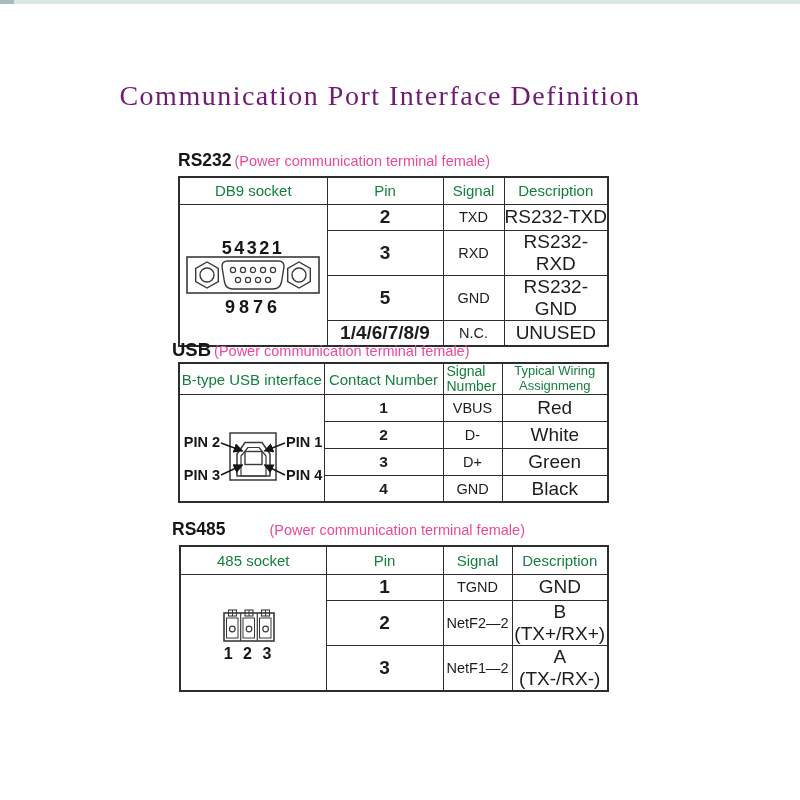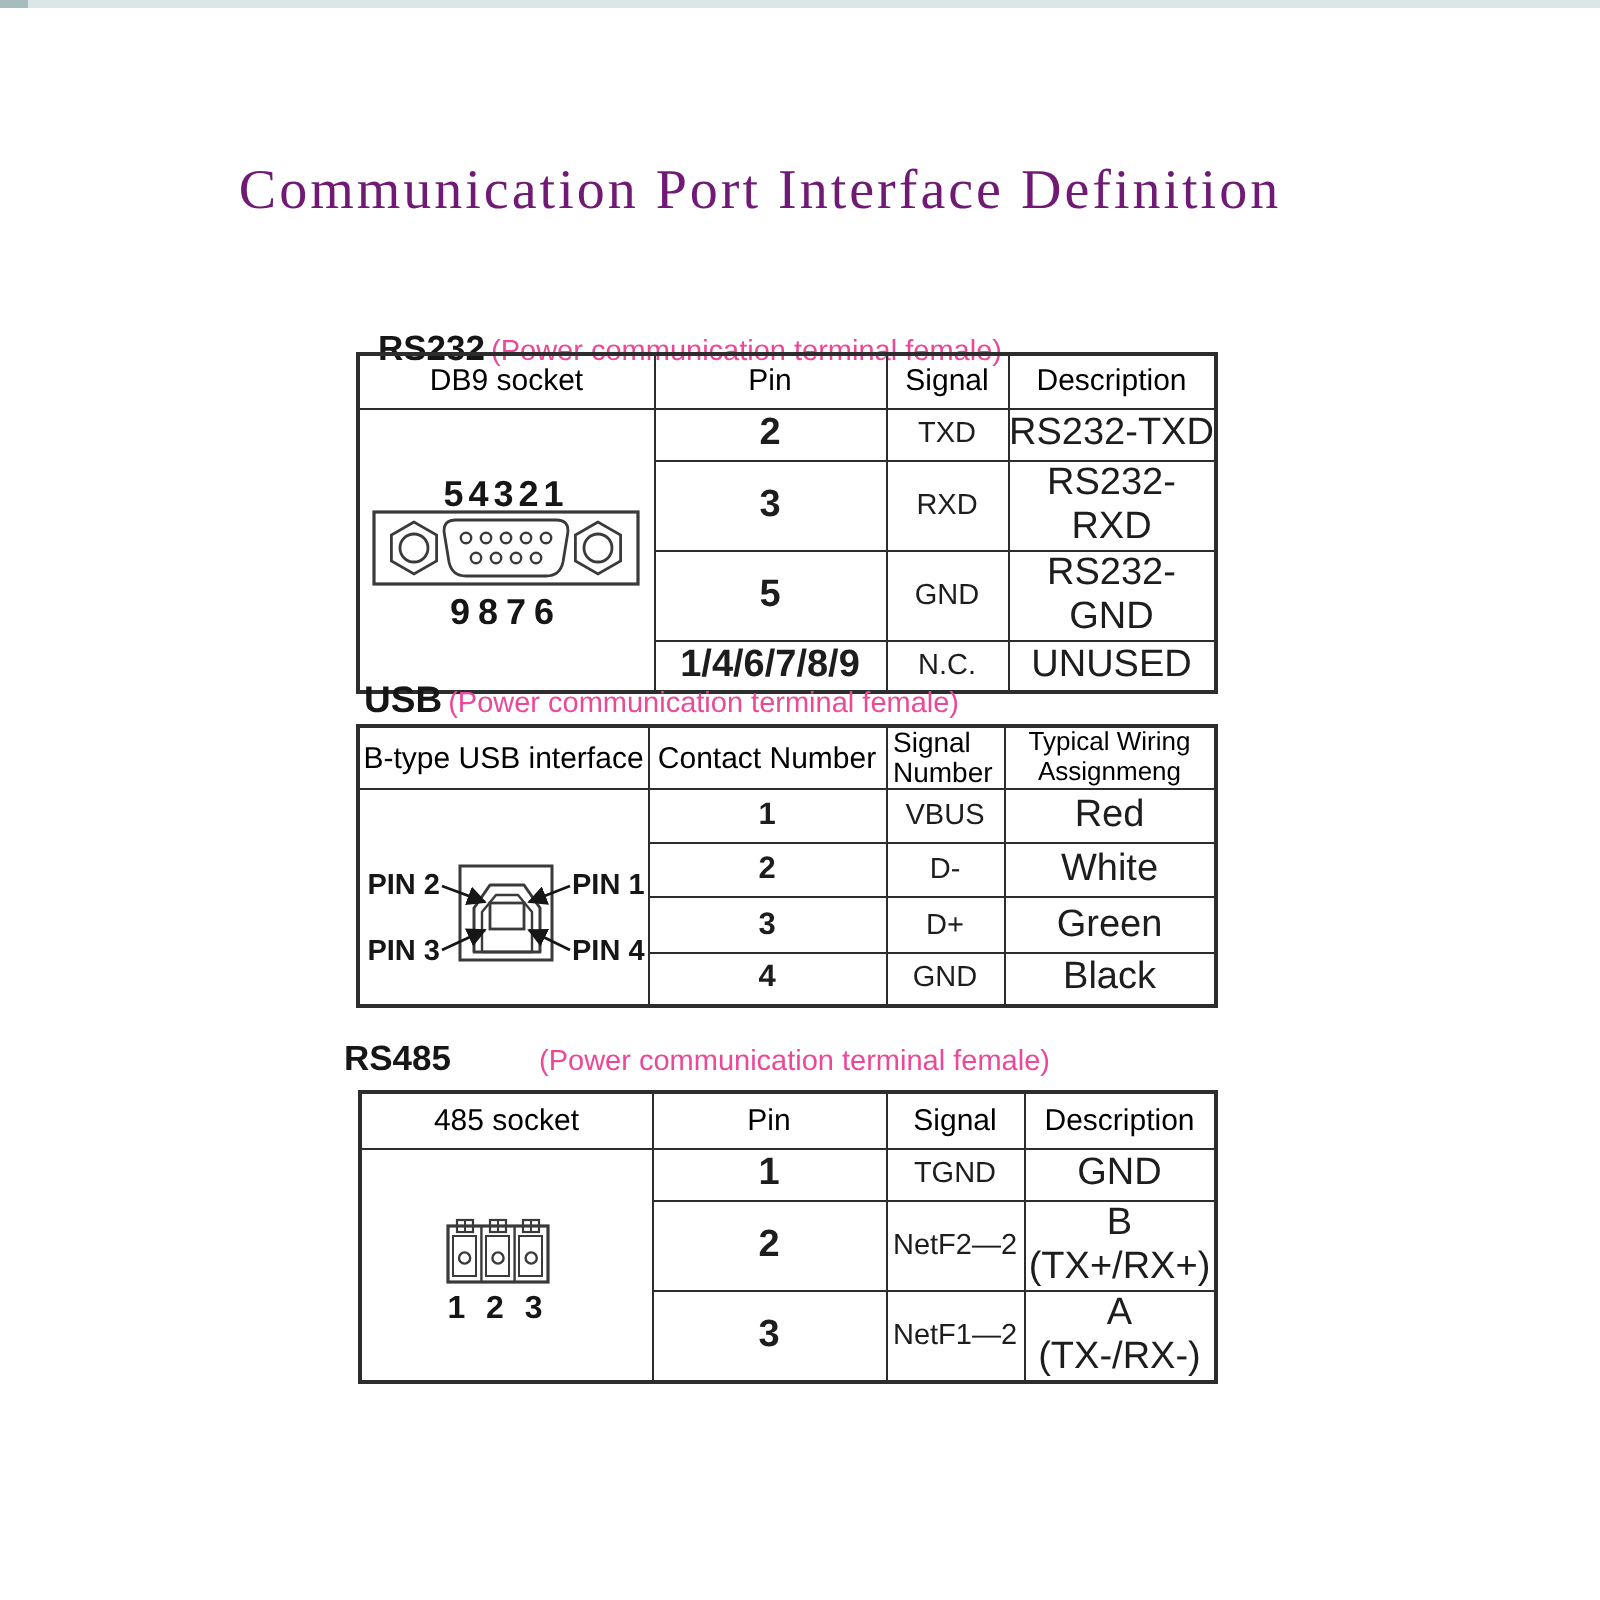--- a/index.html
+++ b/index.html
@@ -13,41 +13,41 @@
   .title{
     position:absolute;left:35px;top:80px;width:690px;text-align:center;
     font-family:Liberation Serif, serif;font-size:28px;letter-spacing:1.5px;
     color:#701a75;white-space:nowrap;
   }
   .seclabel{position:absolute;display:flex;align-items:baseline;gap:3px;white-space:nowrap;}
   .secname{font-size:17.5px;font-weight:600;color:#161616;}
   .secsub{font-size:14.5px;color:#ec4899;}
   table{position:absolute;border-collapse:collapse;table-layout:fixed;border:2px solid #2d2d2d;}
   th,td{border:1.6px solid #2d2d2d;padding:0;text-align:center;vertical-align:middle;overflow:hidden;}
-  th{font-size:15px;font-weight:400;color:#000000;}
+  th{font-size:15px;font-weight:400;color:#15803d;}
   .hdr-wrap{font-size:14px;line-height:1.08;}
   .hdr-left{text-align:left;padding-left:3px;}
   .hdr-small{font-size:13px;line-height:1.15;}
   td.pin{font-size:19px;font-weight:600;}
   td.pin-sm{font-size:15.5px;font-weight:600;}
   td.sig{font-size:14.5px;}
   td.desc{font-size:19px;}
   td.conn{background:#ffffff;}
   svg text{font-family:"Liberation Sans",sans-serif;fill:#161616;}
   svg .ln{stroke:#3a3a3a;fill:none;}
 </style>
 </head>
 <body>
 
 <div class="topbar"></div>
 <div class="topdash"></div>
 
 <div class="title">Communication Port Interface Definition</div>
 
-<div class="seclabel" style="left:178px;top:164px;margin-left:11px;">
+<div class="seclabel" style="left:178px;top:150px;">
   <span class="secname">RS232</span>
   <span class="secsub">(Power communication terminal female)</span>
 </div>
 
 <table style="left:178px;top:176px;width:429px;">
   <colgroup>
       <col style="width:148px">
       <col style="width:116px">
       <col style="width:61px">
       <col style="width:104px">
@@ -96,21 +96,21 @@
     <td class="desc">RS232-GND</td>
   </tr>
   <tr style="height:26px">
     <td class="pin">1/4/6/7/8/9</td>
     <td class="sig">N.C.</td>
     <td class="desc">UNUSED</td>
   </tr>
 </tbody>
   </table>
 
-<div class="seclabel" style="left:182px;top:339px;">
+<div class="seclabel" style="left:172px;top:339px;">
   <span class="secname" style="font-size:18.5px">USB</span>
   <span class="secsub">(Power communication terminal female)</span>
 </div>
 
 <table style="left:178px;top:362px;width:429px;">
   <colgroup>
       <col style="width:145px">
       <col style="width:119px">
       <col style="width:59px">
       <col style="width:106px">

